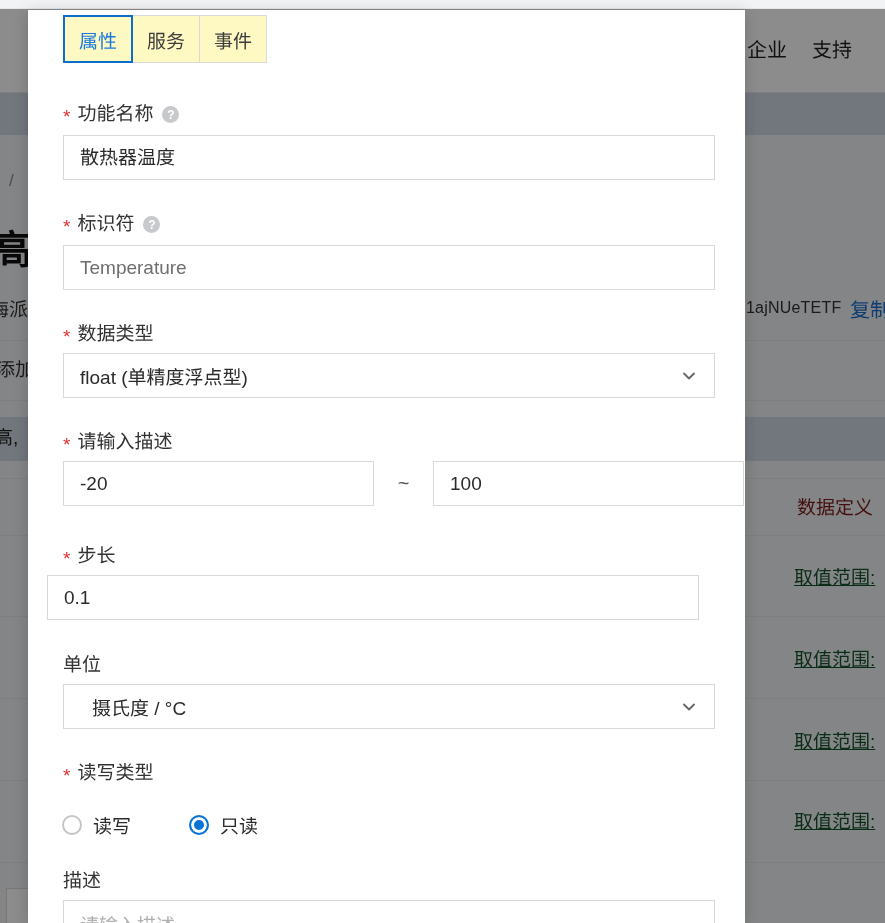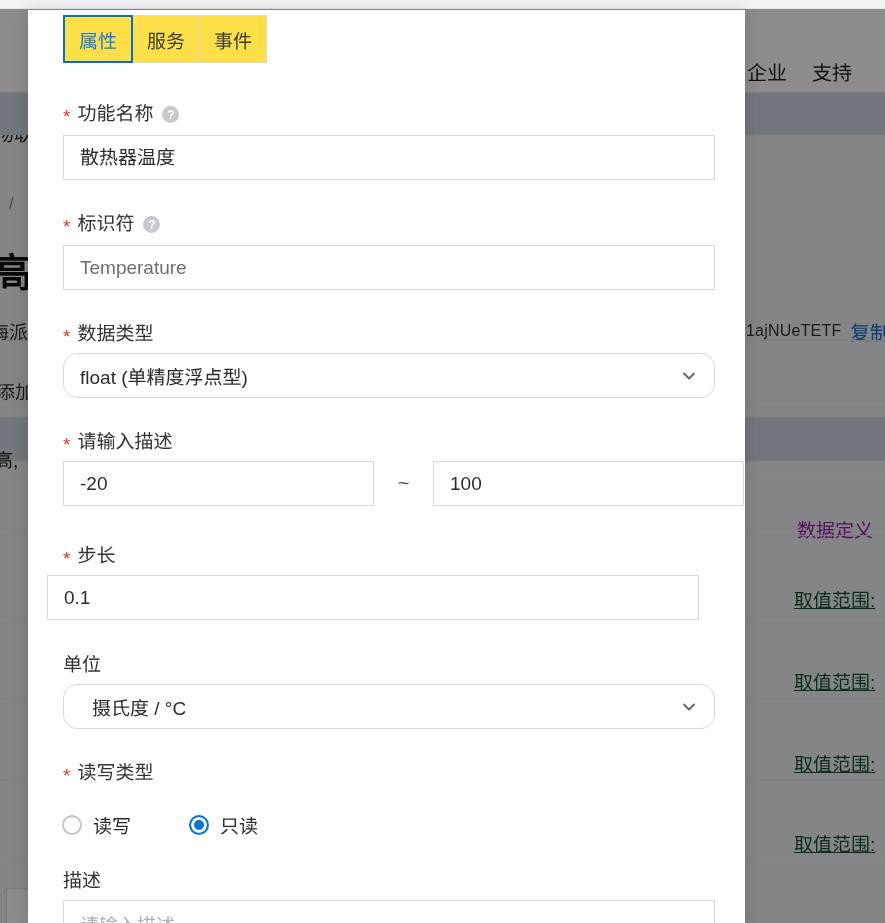--- a/index.html
+++ b/index.html
@@ -52,31 +52,30 @@
     background: #cfd8e3;
   }
   .bg-band-1 { top: 93px; height: 42px; }
   .bg-band-2 { top: 417px; height: 44px; }
 
   .bg-text {
     position: absolute;
     white-space: nowrap;
     line-height: 1;
     color: #262626;
-    margin-top: 23px;
   }
   .bg-nav-label   { font-size: 20px; color: #1f1f1f; }
   .bg-crumb       { font-size: 17px; color: #8c8c8c; }
   .bg-bigtitle    { font-size: 40px; font-weight: bold; color: #111111; }
   .bg-sub         { font-size: 19px; color: #333333; }
   .bg-action      { font-size: 19px; color: #333333; }
   .bg-bandtext    { font-size: 19px; color: #222222; }
   .bg-code        { font-size: 16px; color: #333333; letter-spacing: .2px; }
   .bg-link        { font-size: 20px; color: #1d6fd0; }
-  .bg-colhdr      { font-size: 19px; color: #a21caf; }
+  .bg-colhdr      { font-size: 19px; color: #7f1d1d; }
   .bg-cell        { font-size: 19px; color: #14532d; text-decoration: underline; }
 
   .bg-rule {
     position: absolute;
     left: 0;
     width: 885px;
     height: 1px;
     background: #e3e5e8;
   }
   .bg-box {
@@ -121,21 +120,21 @@
     top: 5px;
     display: flex;
     height: 48px;
   }
   .tab {
     min-width: 64px;
     height: 48px;
     box-sizing: border-box;
     border: 1px solid #d9d9d9;
     border-left-width: 0;
-    background: #fde047;
+    background: #fef9c3;
     color: #3d3d3d;
     font-size: 19px;
     display: flex;
     align-items: center;
     justify-content: center;
     padding: 0 14px;
     cursor: pointer;
     user-select: none;
   }
   .tab:first-child { border-left-width: 1px; }
@@ -202,21 +201,20 @@
     align-items: center;
     outline: none;
   }
   input.control { display: block; line-height: 45px; }
   input.control::placeholder { color: #a8a8a8; }
 
   .select {
     position: relative;
     justify-content: space-between;
     cursor: pointer;
-    border-radius: 14px;
   }
   .chev {
     width: 18px;
     height: 18px;
     flex: 0 0 auto;
     margin-left: 8px;
   }
   .chev svg { display: block; }
 
   .range-row {

